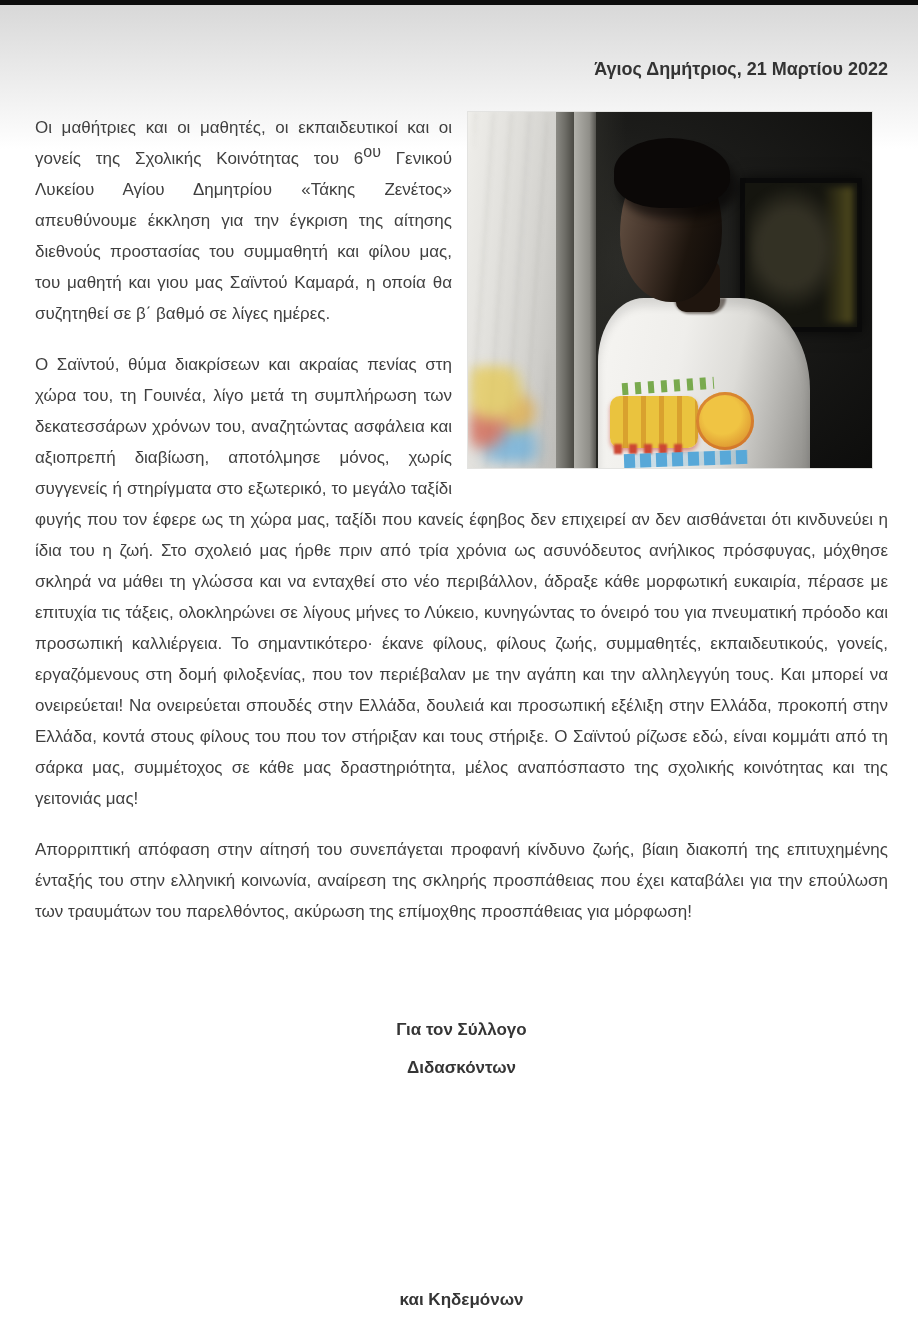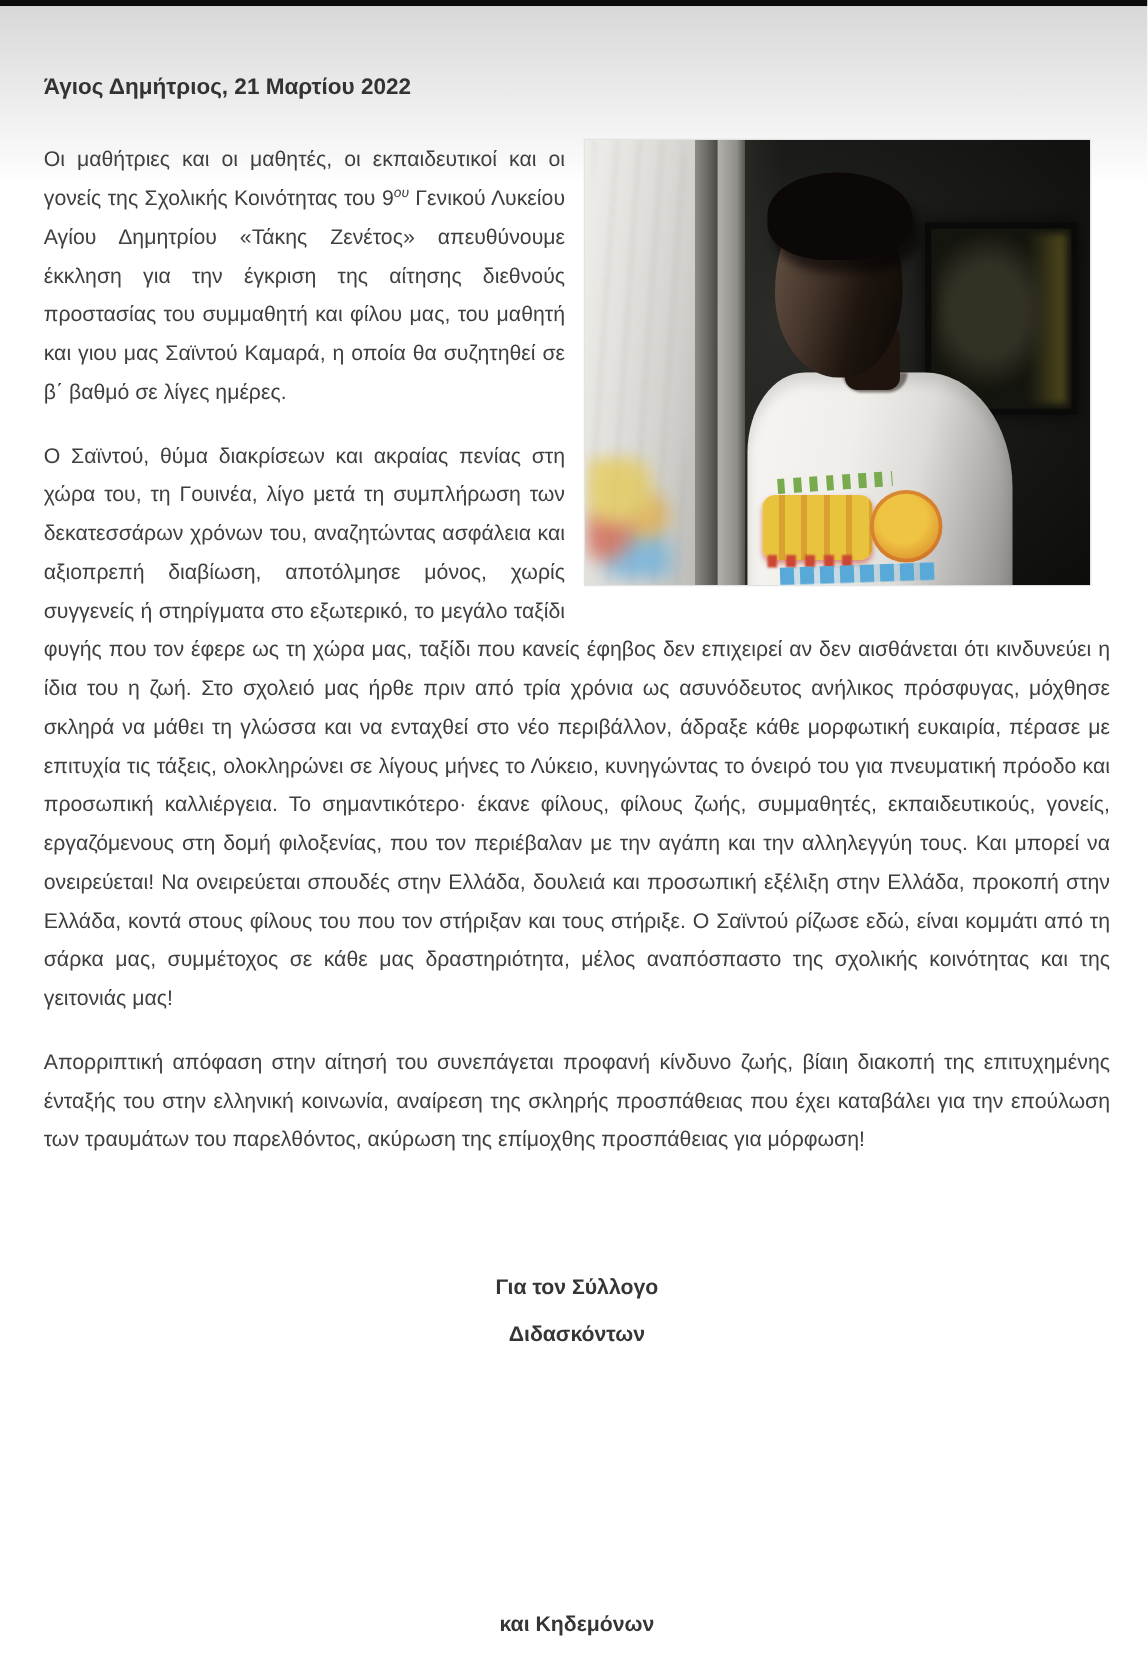--- a/index.html
+++ b/index.html
@@ -7,25 +7,25 @@
     width:918px;height:1329px;position:relative;overflow:hidden;
     background:#ffffff;
     font-family:"Liberation Sans","DejaVu Sans",sans-serif;
     -webkit-font-smoothing:antialiased;
   }
   .top-edge{position:absolute;top:0;left:0;right:0;height:5px;background:#0c0c0c;}
   .scan-shade{position:absolute;top:5px;left:0;right:0;height:160px;
     background:linear-gradient(#d8d8d8 0%, rgba(255,255,255,0) 90%);pointer-events:none;}
   .page{position:relative;padding:56px 30px 0 35px;color:#3d3d3d;}
   .dateline{
-    font-weight:bold;font-size:18px;line-height:26px;color:#333;
+    text-align:right;font-weight:bold;font-size:18px;line-height:26px;color:#333;
   }
   .article{margin-top:30px;font-size:17px;line-height:31px;text-align:justify;color:#3f3f3f;}
   .article p{margin:0 0 20px 0;}
-  .article sup{font-size:11px;line-height:0;font-style:italic;}
+  .article sup{font-size:16px;line-height:0;}
 
   
   .photo{
     position:relative;float:right;width:404px;height:356px;
     margin:0 16px 12px 16px;background:#161614;overflow:hidden;
     outline:1px solid #e3e3e1;
   }
   .ph-wall{position:absolute;inset:0;
     background:radial-gradient(ellipse at 32% 42%, #2e2e2a 0%, #1c1c1a 45%, #0d0d0c 100%);}
   .ph-window-pane{position:absolute;left:0;top:0;bottom:0;width:88px;
@@ -125,21 +125,21 @@
       <div class="ph-hair"></div>
       <div class="ph-print">
         <div class="print-green"></div>
         <div class="print-yellow"></div>
         <div class="print-circle"></div>
         <div class="print-red"></div>
         <div class="print-blue"></div>
       </div>
     </div>
 
-    <p><span>Οι μαθήτριες και οι μαθητές, οι εκπαιδευτικοί και οι γονείς της Σχολικής Κοινότητας του 9</span><sup>ου</sup><span> Γενικού Λυκείου Αγίου Δημητρίου «Τάκης Ζενέτος» απευθύνουμε έκκληση για την έγκριση της αίτησης διεθνούς προστασίας του συμμαθητή και φίλου μας, του μαθητή και γιου μας Σαϊντού Καμαρά, η οποία θα συζητηθεί σε β΄ βαθμό σε λίγες ημέρες.</span></p>
+    <p><span>Οι μαθήτριες και οι μαθητές, οι εκπαιδευτικοί και οι γονείς της Σχολικής Κοινότητας του 6</span><sup>ου</sup><span> Γενικού Λυκείου Αγίου Δημητρίου «Τάκης Ζενέτος» απευθύνουμε έκκληση για την έγκριση της αίτησης διεθνούς προστασίας του συμμαθητή και φίλου μας, του μαθητή και γιου μας Σαϊντού Καμαρά, η οποία θα συζητηθεί σε β΄ βαθμό σε λίγες ημέρες.</span></p>
 
     <p>Ο Σαϊντού, θύμα διακρίσεων και ακραίας πενίας στη χώρα του, τη Γουινέα, λίγο μετά τη συμπλήρωση των δεκατεσσάρων χρόνων του, αναζητώντας ασφάλεια και αξιοπρεπή διαβίωση, αποτόλμησε μόνος, χωρίς συγγενείς ή στηρίγματα στο εξωτερικό, το μεγάλο ταξίδι φυγής που τον έφερε ως τη χώρα μας, ταξίδι που κανείς έφηβος δεν επιχειρεί αν δεν αισθάνεται ότι κινδυνεύει η ίδια του η ζωή. Στο σχολειό μας ήρθε πριν από τρία χρόνια ως ασυνόδευτος ανήλικος πρόσφυγας, μόχθησε σκληρά να μάθει τη γλώσσα και να ενταχθεί στο νέο περιβάλλον, άδραξε κάθε μορφωτική ευκαιρία, πέρασε με επιτυχία τις τάξεις, ολοκληρώνει σε λίγους μήνες το Λύκειο, κυνηγώντας το όνειρό του για πνευματική πρόοδο και προσωπική καλλιέργεια. Το σημαντικότερο· έκανε φίλους, φίλους ζωής, συμμαθητές, εκπαιδευτικούς, γονείς, εργαζόμενους στη δομή φιλοξενίας, που τον περιέβαλαν με την αγάπη και την αλληλεγγύη τους. Και μπορεί να ονειρεύεται! Να ονειρεύεται σπουδές στην Ελλάδα, δουλειά και προσωπική εξέλιξη στην Ελλάδα, προκοπή στην Ελλάδα, κοντά στους φίλους του που τον στήριξαν και τους στήριξε. Ο Σαϊντού ρίζωσε εδώ, είναι κομμάτι από τη σάρκα μας, συμμέτοχος σε κάθε μας δραστηριότητα, μέλος αναπόσπαστο της σχολικής κοινότητας και της γειτονιάς μας!</p>
 
     <p>Απορριπτική απόφαση στην αίτησή του συνεπάγεται προφανή κίνδυνο ζωής, βίαιη διακοπή της επιτυχημένης ένταξής του στην ελληνική κοινωνία, αναίρεση της σκληρής προσπάθειας που έχει καταβάλει για την επούλωση των τραυμάτων του παρελθόντος, ακύρωση της επίμοχθης προσπάθειας για μόρφωση!</p>
 
   </div>
 
   <div class="signatures">
     <div class="sig-col sig-col-1">
       <div class="sig-heading">Για τον Σύλλογο</div>

